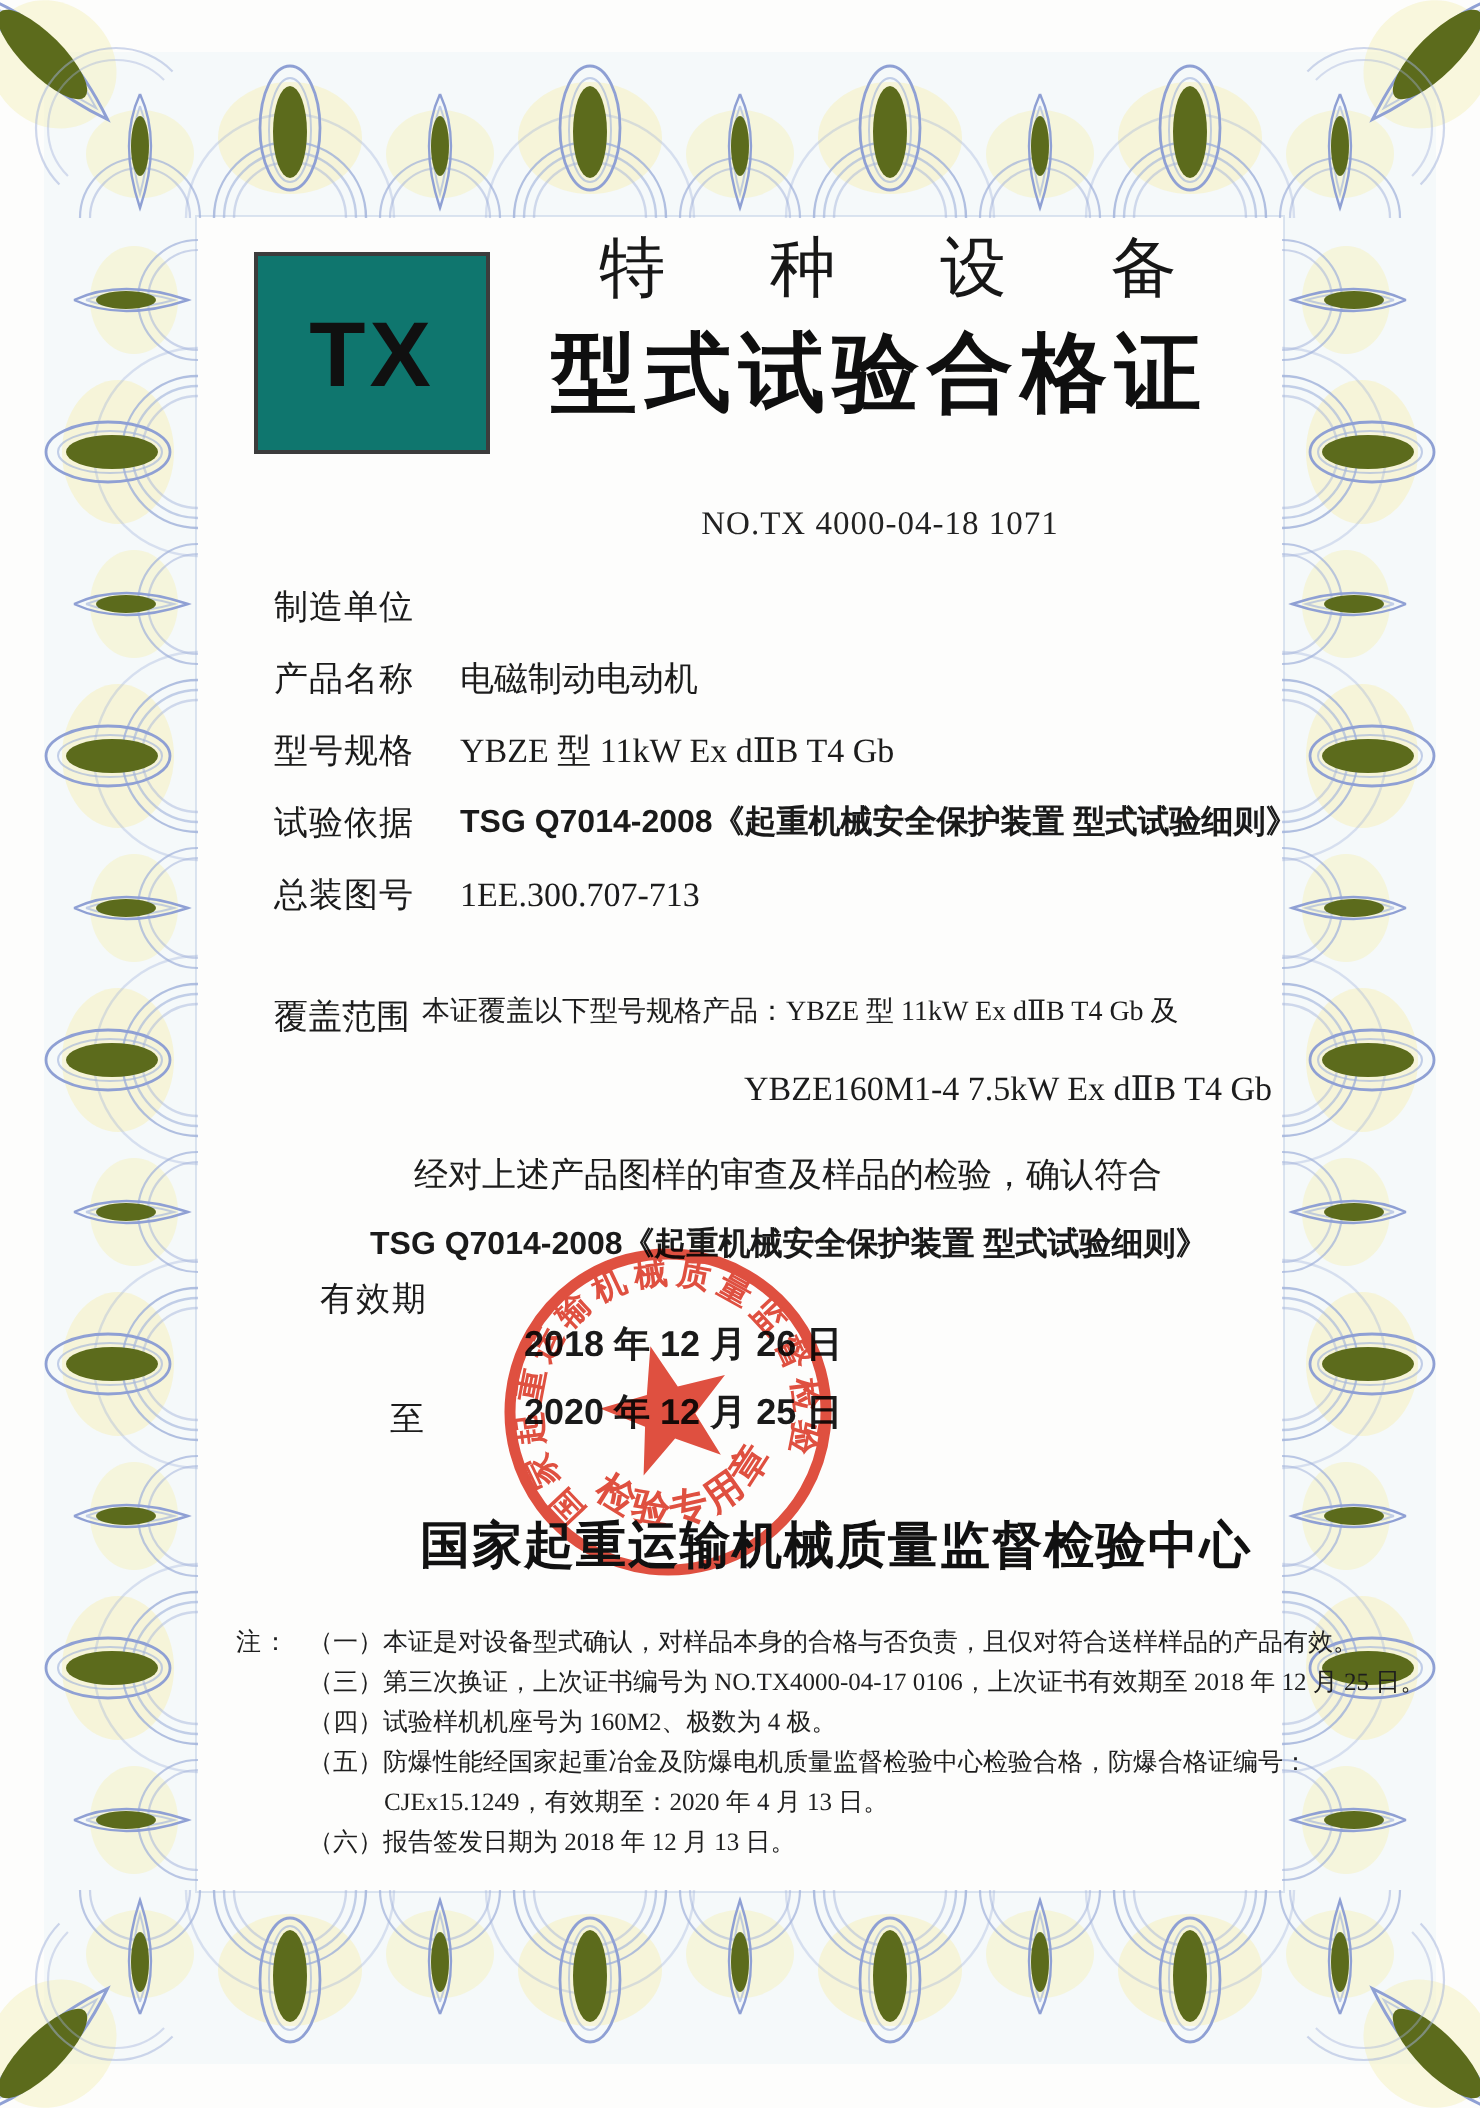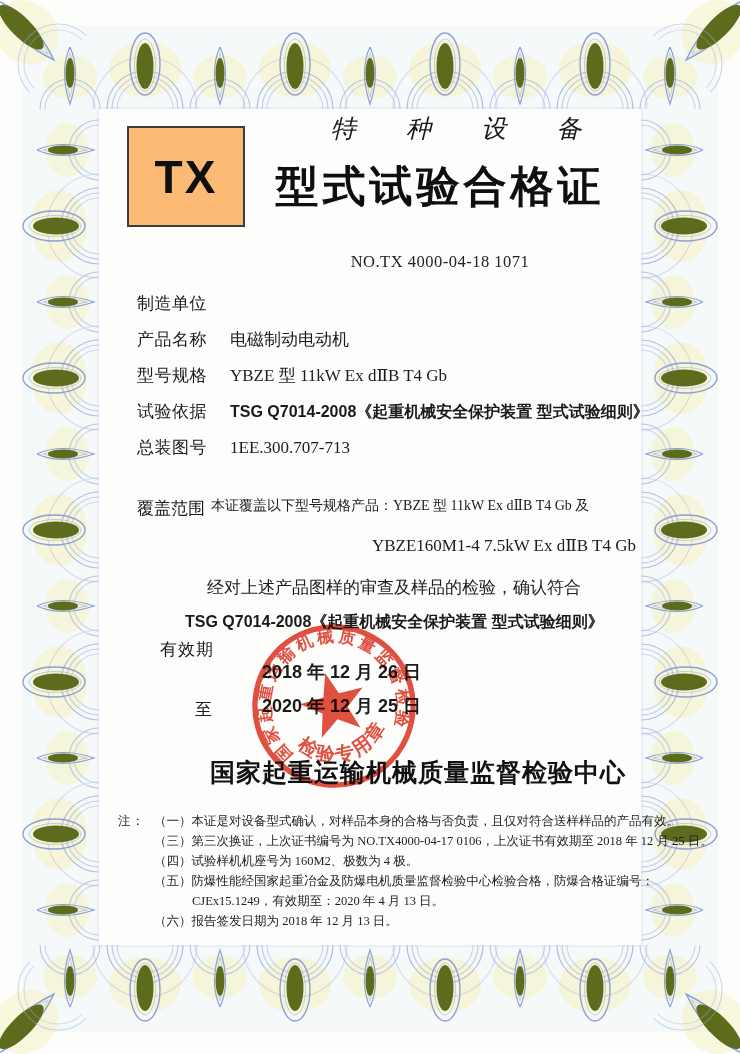--- a/index.html
+++ b/index.html
@@ -7,31 +7,31 @@
     position:relative;width:740px;height:1054px;overflow:hidden;
     background:#fdfdfc;
     font-family:"Liberation Serif","DejaVu Serif",serif;
     color:#1c1c1c;
   }
   #border-svg{position:absolute;left:0;top:0;width:740px;height:1054px;}
   .abs{position:absolute;}
   
   .tx-box{
     left:127px;top:126px;width:114px;height:97px;
-    border:2px solid #3c3c3c;background:#fdba74;
+    border:2px solid #3c3c3c;background:#0f766e;
     display:flex;align-items:center;justify-content:center;
   }
   .tx-box span{
     font-family:"Liberation Sans","DejaVu Sans",sans-serif;
     font-weight:bold;font-size:46px;letter-spacing:2px;color:#101010;
   }
   
   .head{left:254px;top:0;width:372px;text-align:center;}
-  .category{position:absolute;left:16px;top:112px;width:100%;
-    font-size:25px;letter-spacing:22px;text-indent:22px;color:#171717;font-style:italic;}
+  .category{position:absolute;left:4px;top:112px;width:100%;
+    font-size:33px;letter-spacing:22px;text-indent:22px;color:#171717;}
   .title{position:absolute;left:0;top:158px;width:100%;
     font-size:43px;font-weight:bold;letter-spacing:4px;color:#0f0f0f;}
   .cert-no{position:absolute;left:0;top:252px;width:100%;
     font-size:16.5px;letter-spacing:0.5px;color:#222;}
   
   .fields{left:137px;top:294px;width:480px;}
   .frow{display:flex;line-height:20px;margin-bottom:16px;font-size:17px;white-space:nowrap;}
   .flabel{width:70px;letter-spacing:0.5px;flex:none;margin-right:23px;color:#1b1b1b;}
   .hei{font-family:"Liberation Sans","DejaVu Sans",sans-serif;font-weight:bold;font-size:16px;color:#1a1a1a;}
   .coverage-label{left:137px;top:497px;font-size:17px;}

